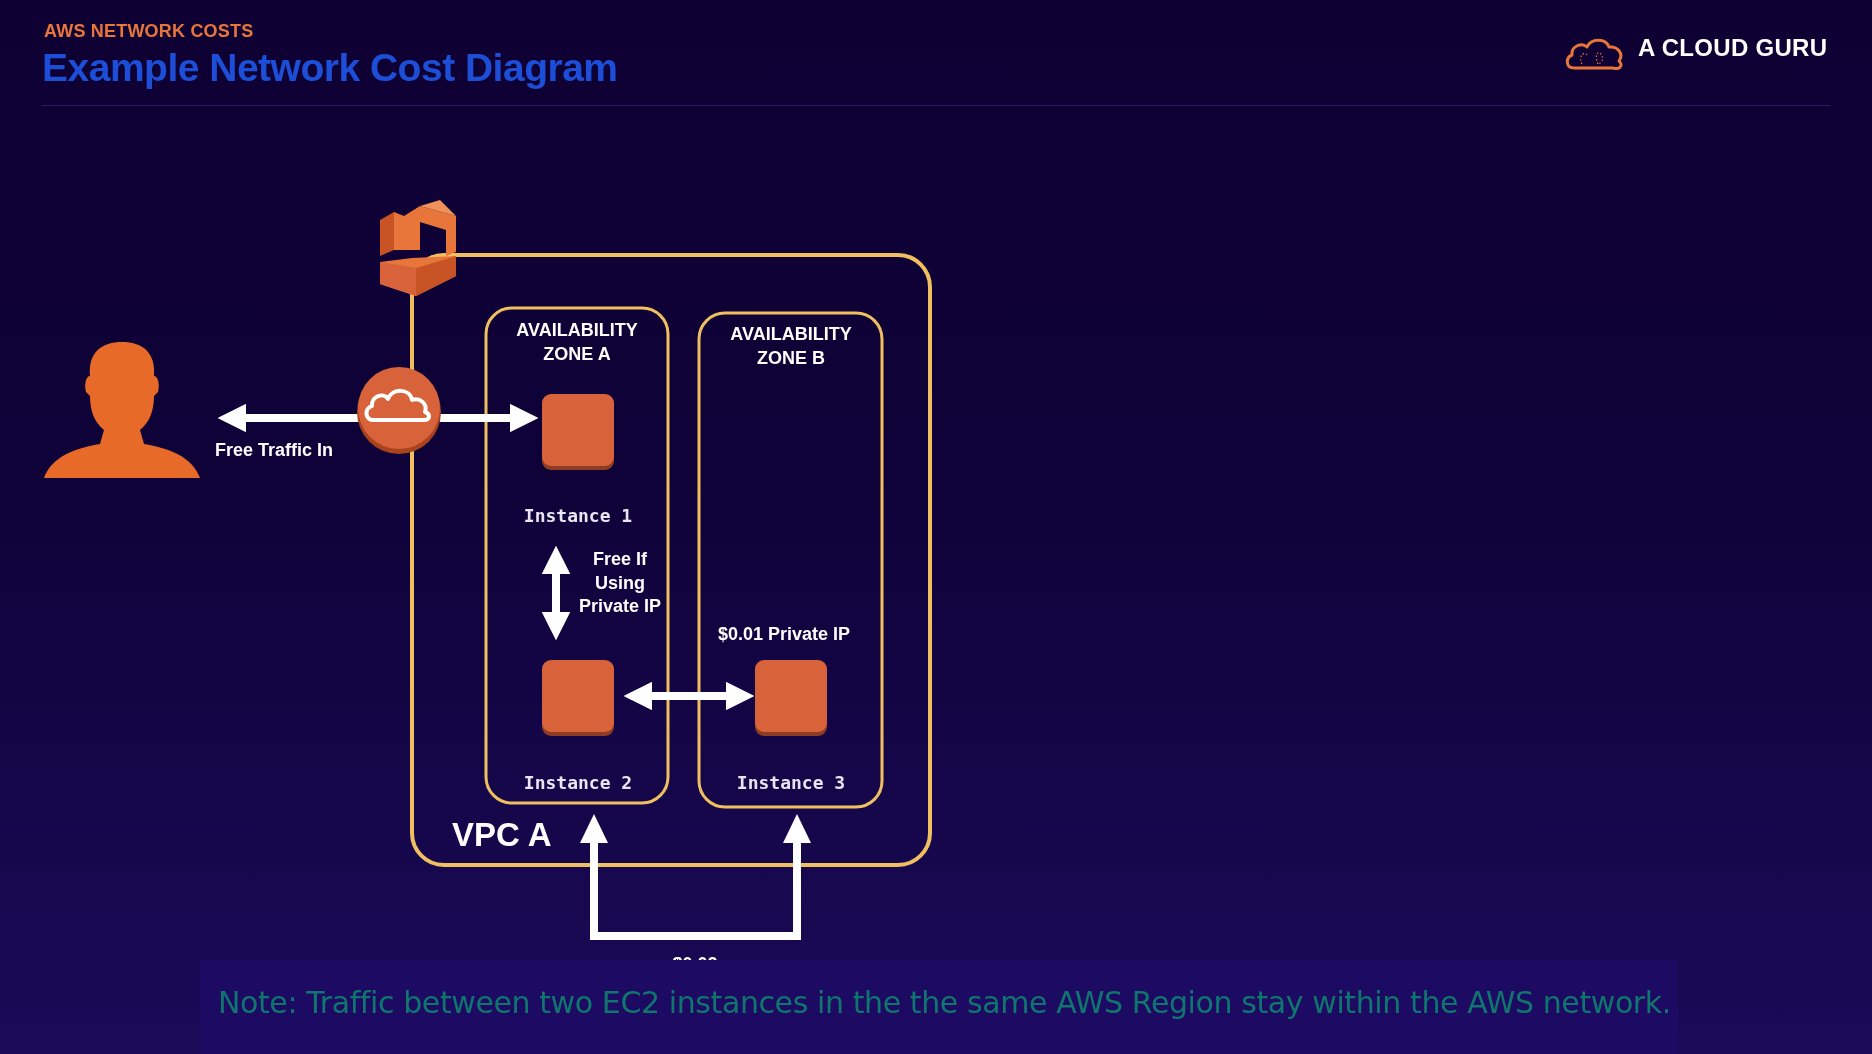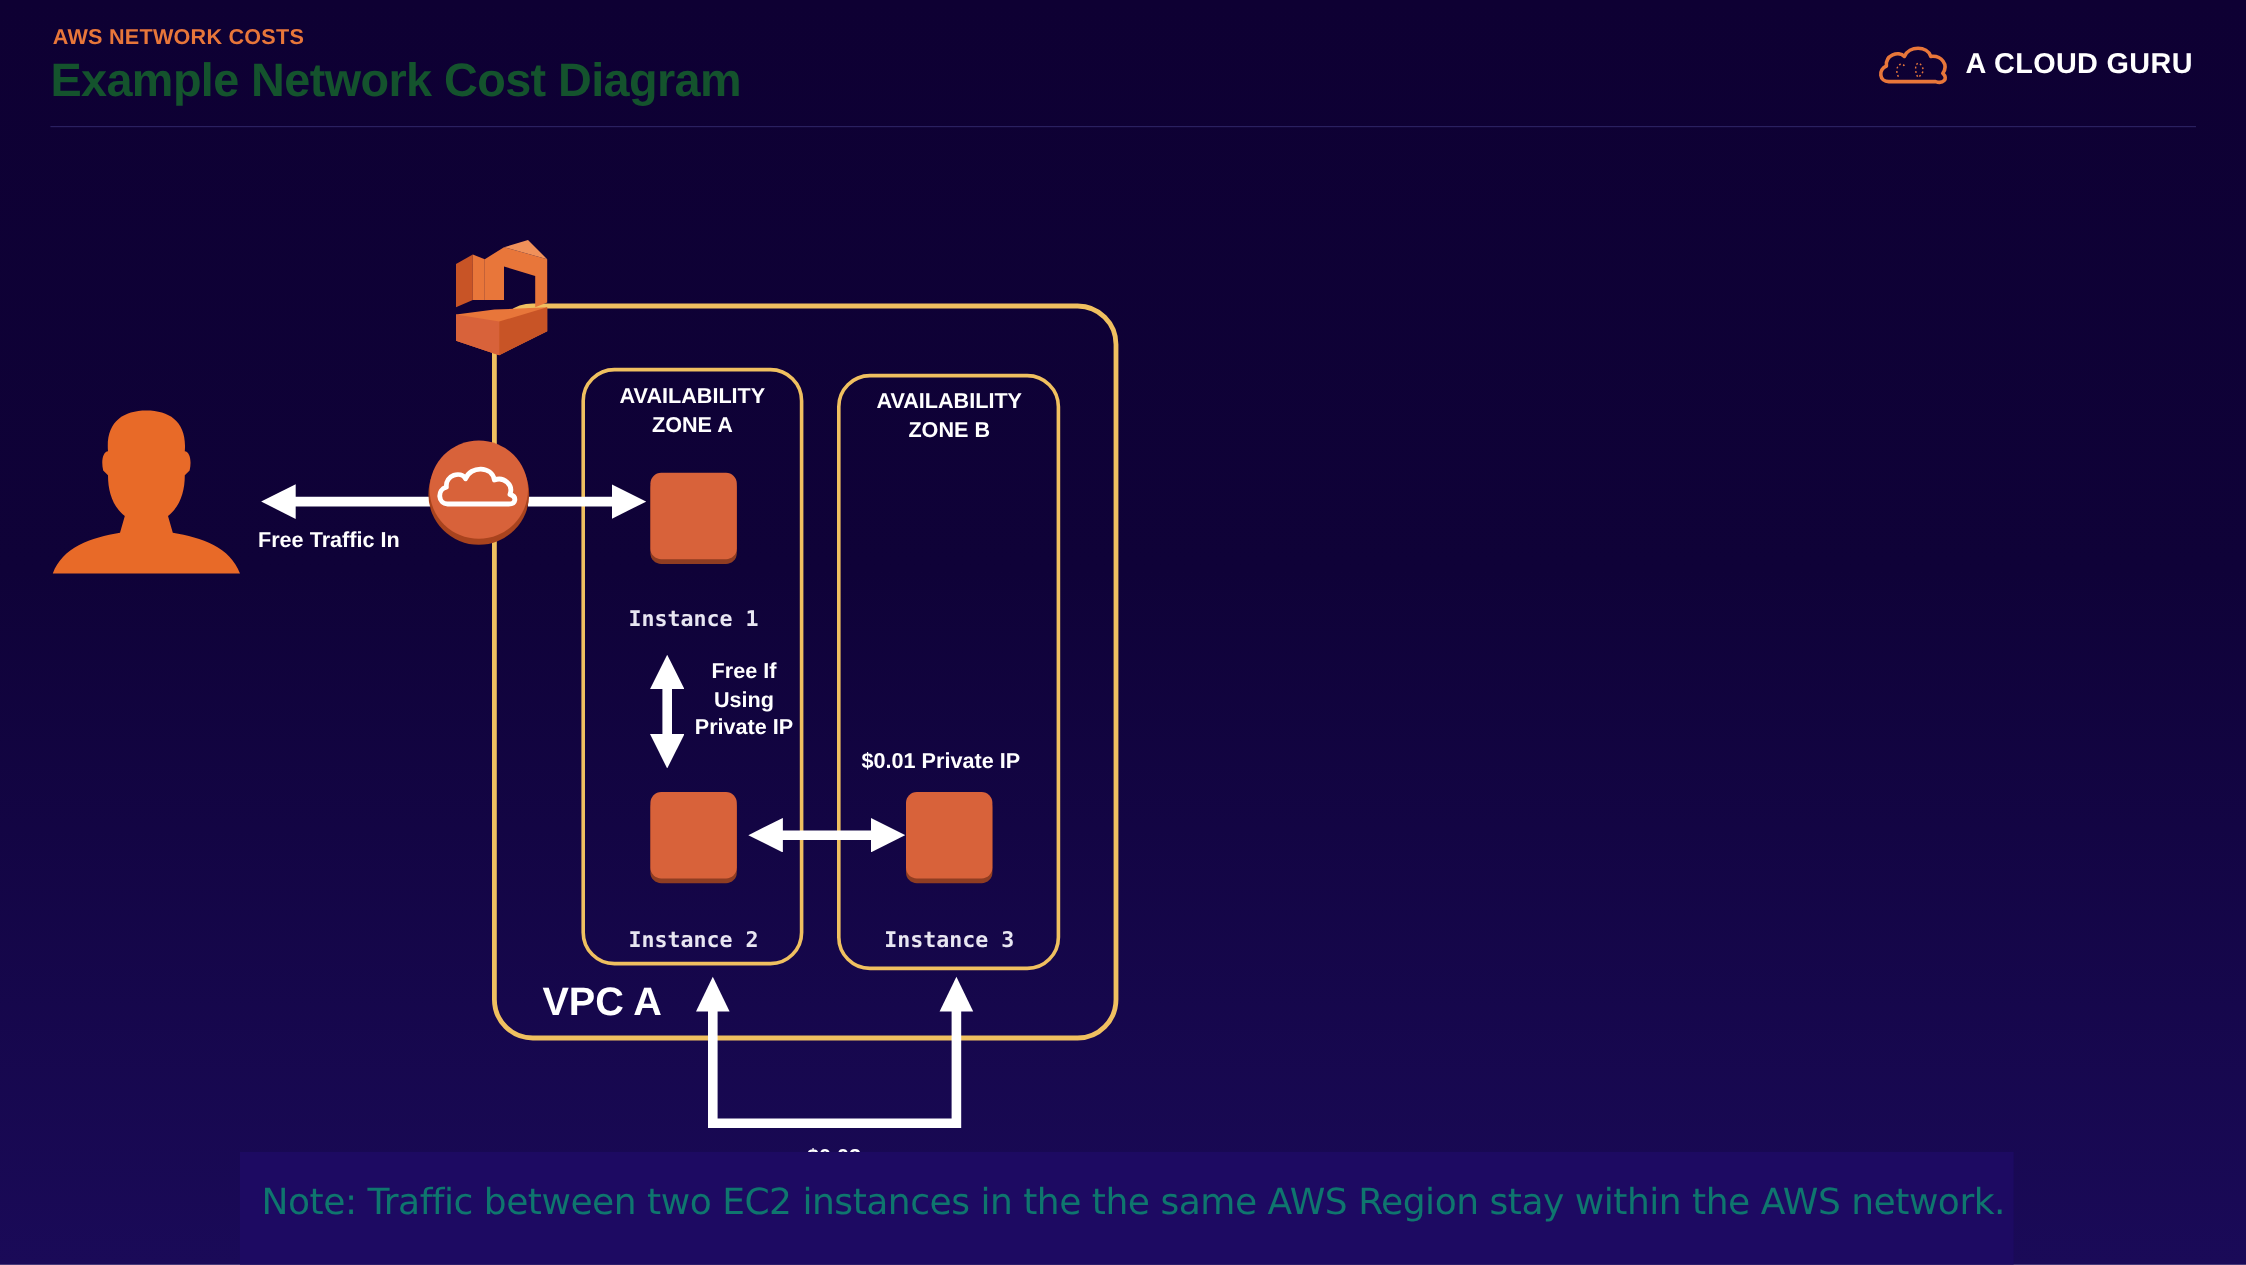--- a/index.html
+++ b/index.html
@@ -8,27 +8,27 @@
       background: linear-gradient(180deg, #0e0033 0%, #0f0238 45%, #1a0a58 100%);
       font-family: "Liberation Sans", sans-serif;
       color: #ffffff;
     }
     .kicker {
       position: absolute; left: 44px; top: 21px;
       font-size: 18px; font-weight: 700; color: #e8763a; letter-spacing: 0.2px;
     }
     .title {
       position: absolute; left: 42px; top: 46px;
-      font-size: 39px; font-weight: 700; color: #14532d; letter-spacing: -0.5px;
+      font-size: 39px; font-weight: 700; color: #1d4ed8; letter-spacing: -0.5px;
     }
     .header-rule {
       position: absolute; left: 42px; top: 105px; width: 1788px; height: 1px;
       background: #2a2060;
     }
-    .brand { position: absolute; left: 1564px; top: 34px; display: flex; align-items: center; gap: 12px; }
+    .brand { position: absolute; left: 1564px; top: 34px; display: flex; align-items: flex-start; gap: 12px; }
     .brand-text { font-size: 24px; font-weight: 700; color: #ffffff; letter-spacing: 0.3px; }
 
     svg.diagram { position: absolute; left: 0; top: 0; }
     .lbl { font-family: "Liberation Sans", sans-serif; font-weight: 700; fill: #ffffff; }
     .mono { font-family: "DejaVu Sans Mono", monospace; font-weight: 700; fill: #e8e6f2; }
 
     .note-band {
       position: absolute; left: 200px; top: 960px; width: 1478px; height: 94px;
       background: #1d0a62;
     }

